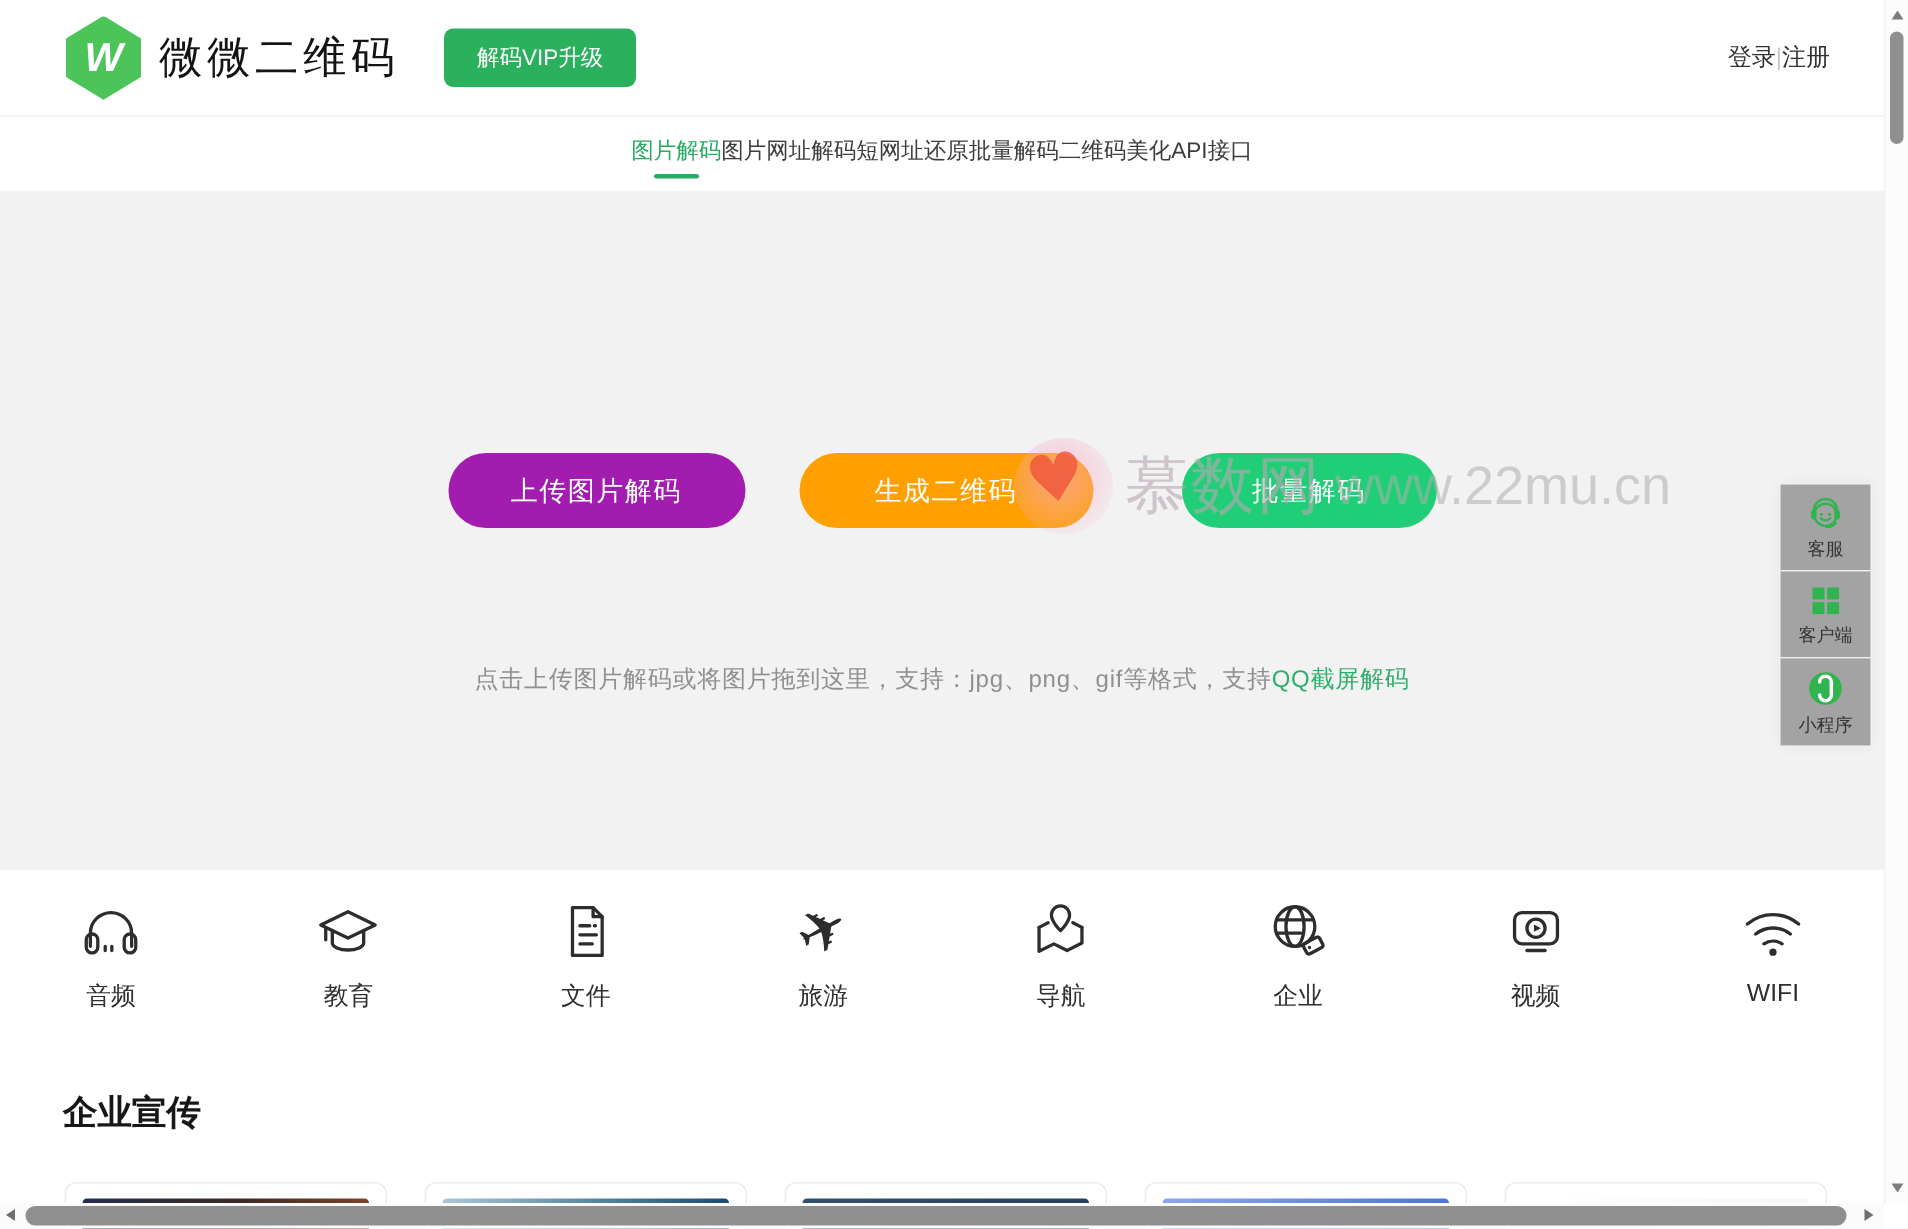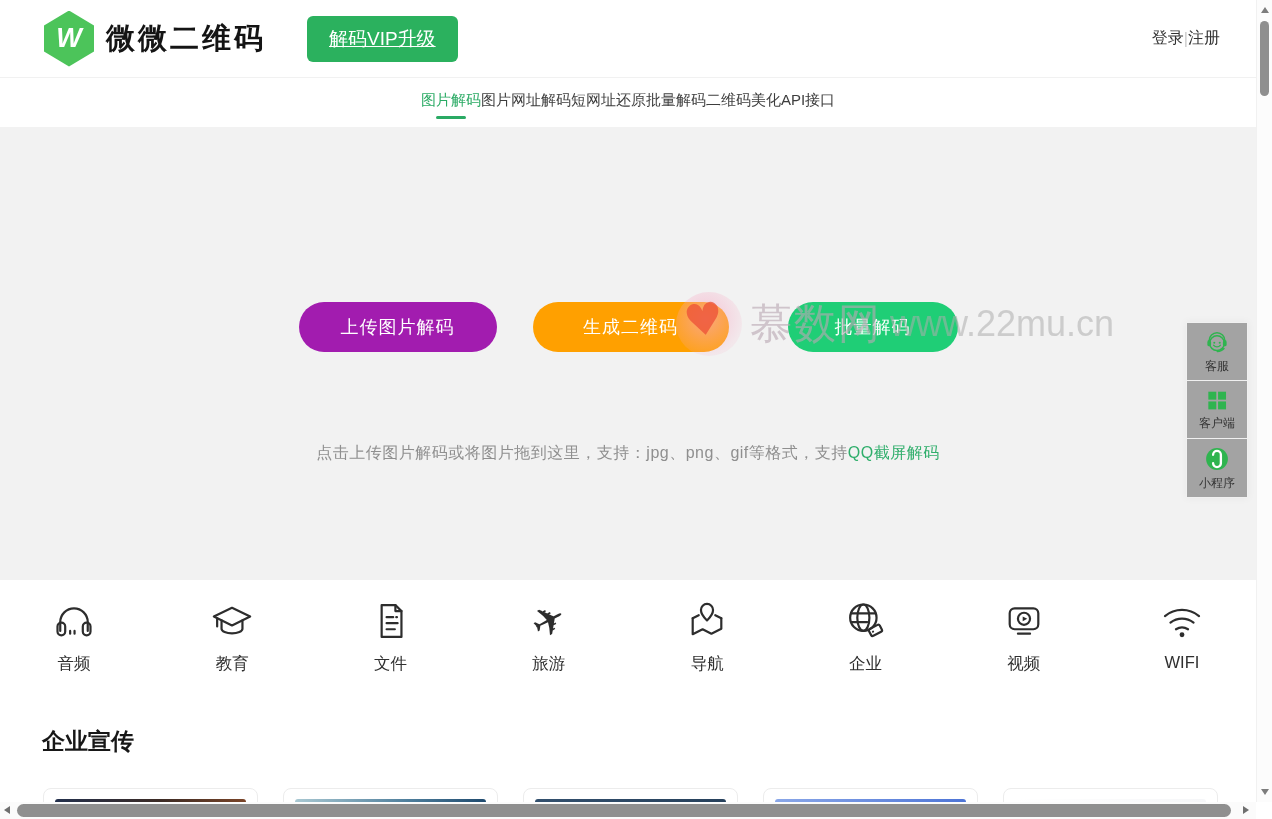--- a/index.html
+++ b/index.html
@@ -7,24 +7,24 @@
   body {
     position:relative; overflow:hidden; background:#fff;
     font-family:"Liberation Sans","DejaVu Sans",sans-serif; color:#333;
   }
   
   .top-nav { position:absolute; top:0; left:0; width:1256px; height:78px; background:#fff;
     border-bottom:1px solid #f1f1f1; display:flex; align-items:center; padding:0 36px 0 44px; z-index:10; }
   .logo-wrap { display:flex; align-items:center; cursor:pointer; }
   .logo-mark { width:50px; height:56px; clip-path:polygon(50% 0%,100% 27%,100% 73%,50% 100%,0% 73%,0% 27%);
     display:flex; align-items:center; justify-content:center; color:#fff; font-size:27px; font-weight:700; font-style:italic; }
-  .brand-title { margin-left:12px; font-size:29px; font-weight:700; color:#141414; letter-spacing:3px; }
+  .brand-title { margin-left:12px; font-size:29px; font-weight:400; color:#141414; letter-spacing:3px; }
   .main-nav { display:flex; gap:35px; margin-left:56px; font-size:16px; color:#333; }
   .main-nav span { cursor:pointer; white-space:nowrap; }
-  .vip-btn { margin-left:41px; padding:10px 22px; border-radius:6px; color:#fff; font-size:19px; cursor:pointer; white-space:nowrap;text-decoration:underline; }
+  .vip-btn { margin-left:30px; padding:10px 22px; border-radius:6px; color:#fff; font-size:15px; cursor:pointer; white-space:nowrap; }
   .auth { margin-left:auto; display:flex; align-items:center; gap:0; font-size:16px; color:#333; }
   .auth .sep { color:#c9c9c9; }
   .auth span { cursor:pointer; }
   
   .sub-nav { position:absolute; top:79px; left:0; width:1256px; height:48px; background:#fff;
     display:flex; justify-content:center; align-items:center; font-size:15px; color:#3d3d3d; z-index:9; }
   .sub-tab { position:relative; padding:4px 0 9px; cursor:pointer; white-space:nowrap; }
   .sub-tab .underline { position:absolute; left:50%; transform:translateX(-50%); bottom:0; width:30px; height:3px; border-radius:2px; }
   
   .hero { position:absolute; top:127px; left:0; width:1256px; height:453px; }

